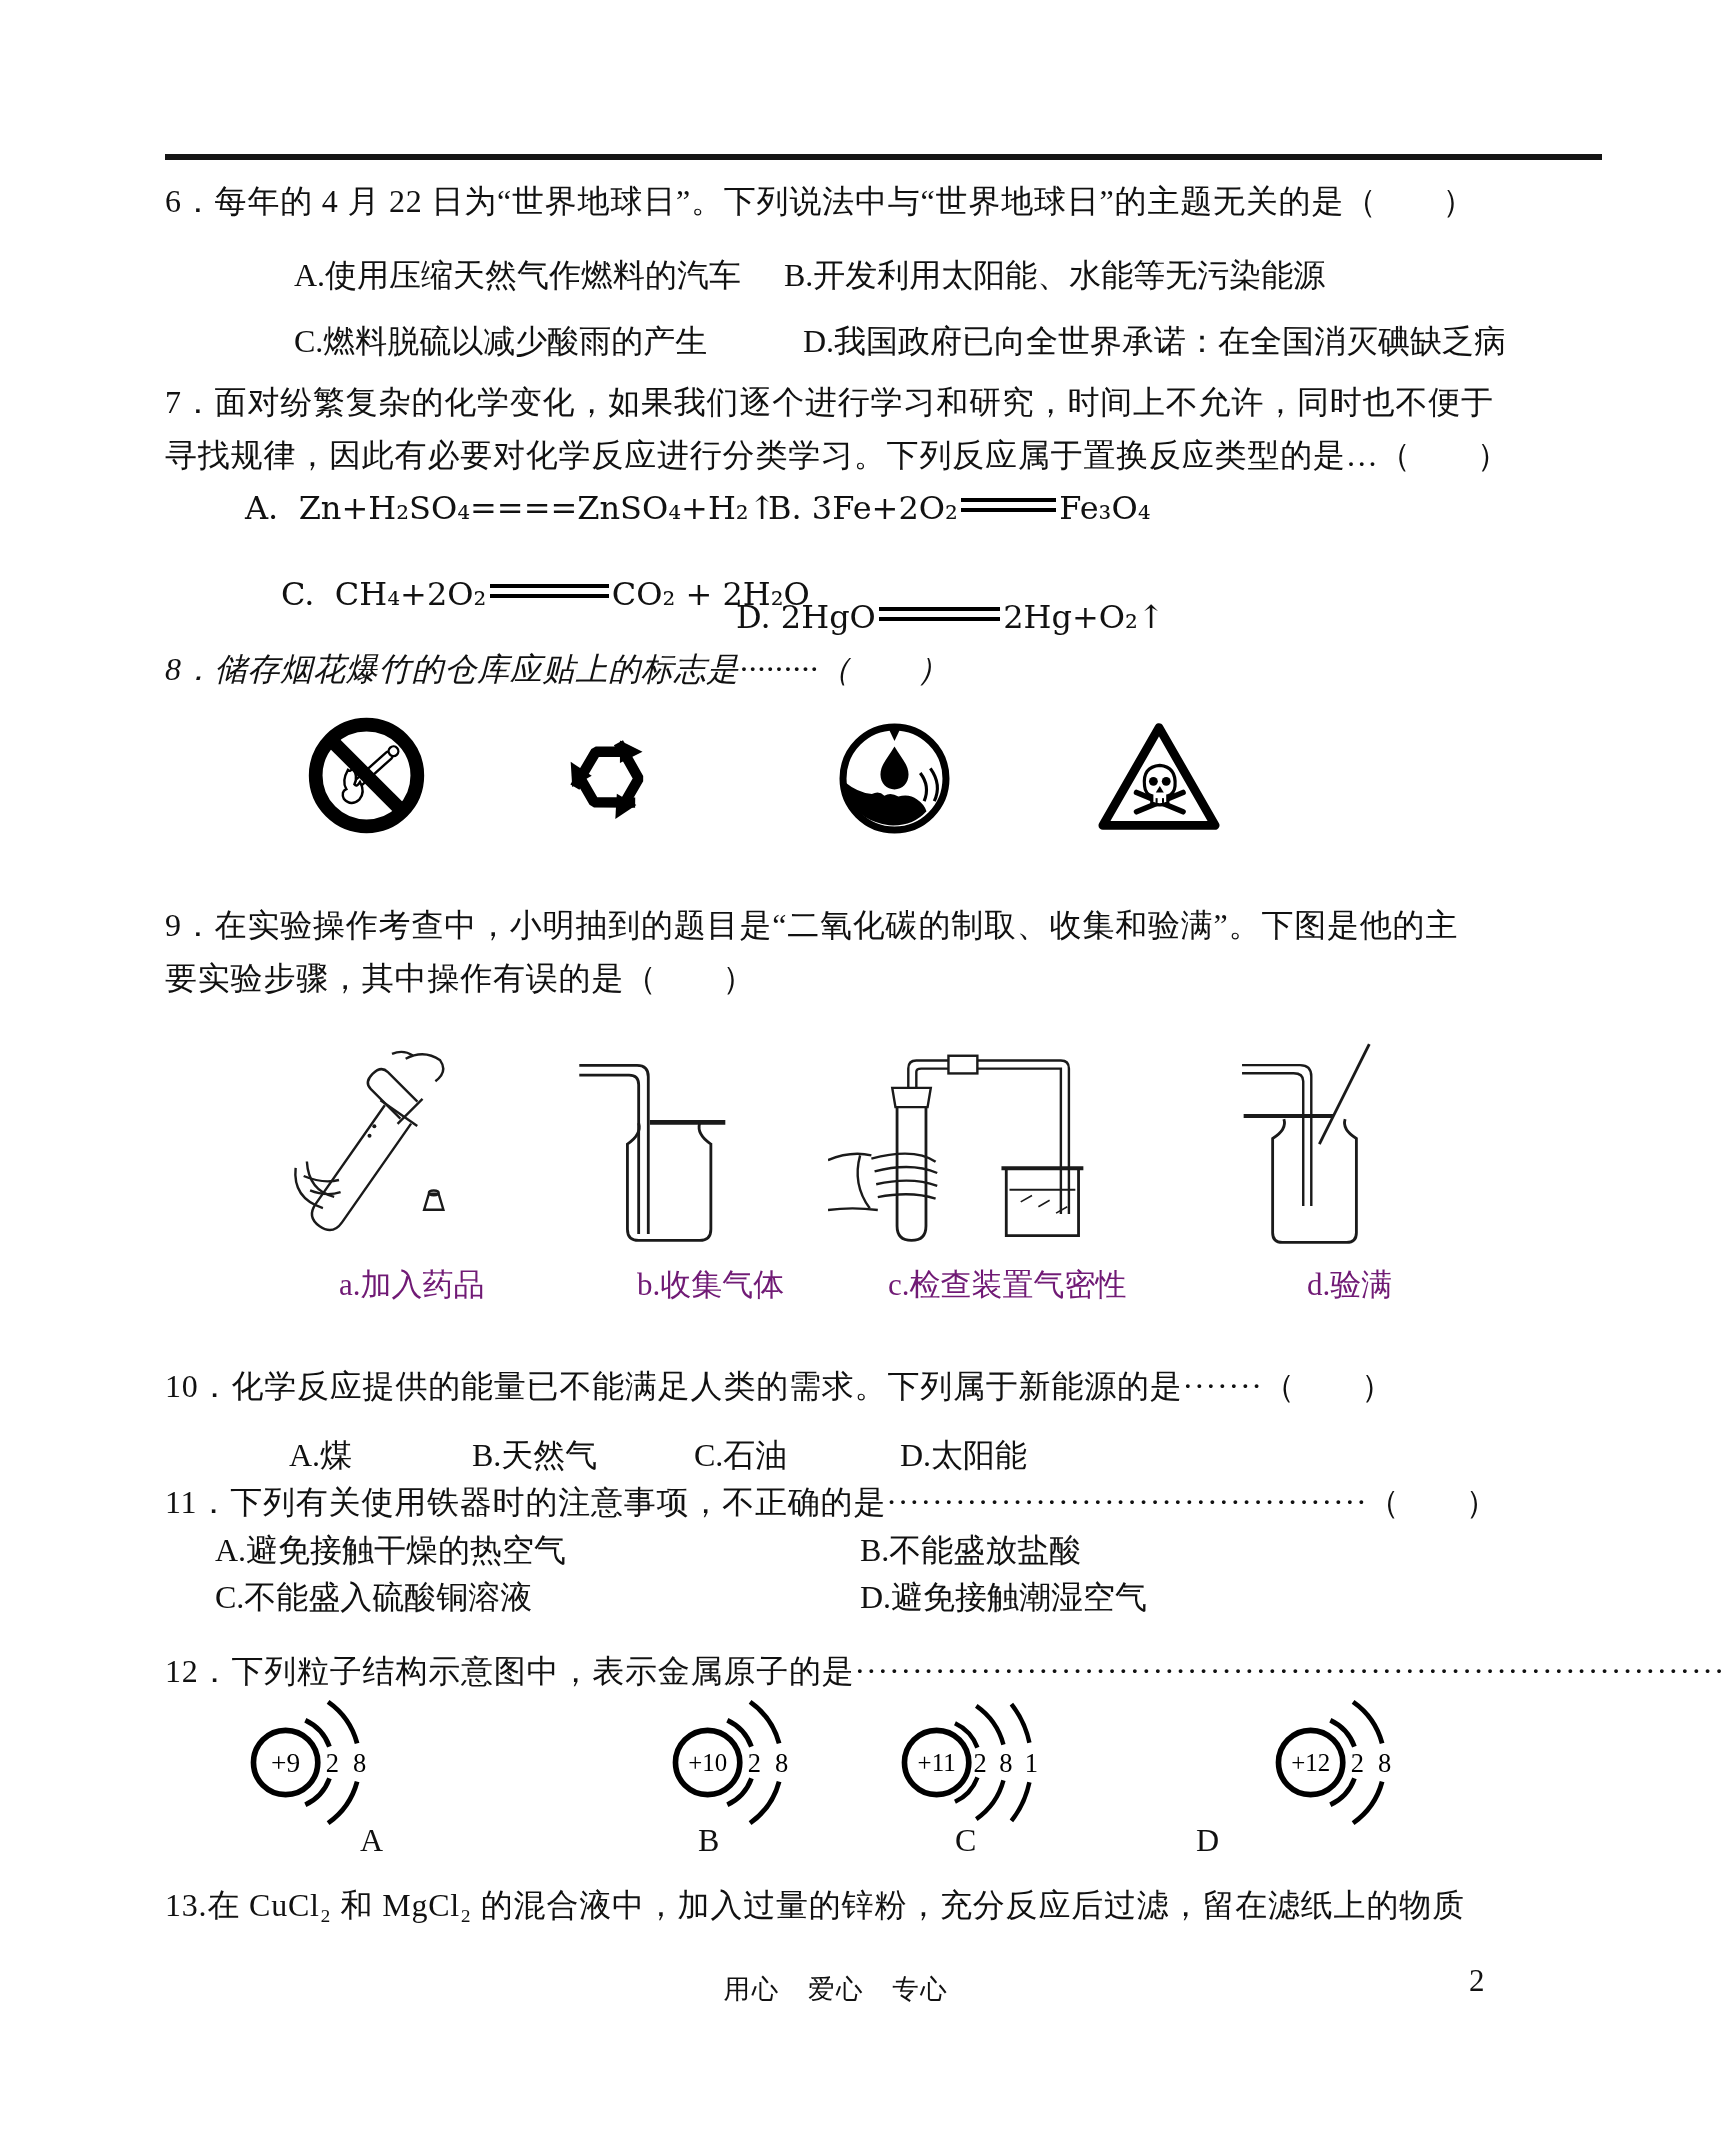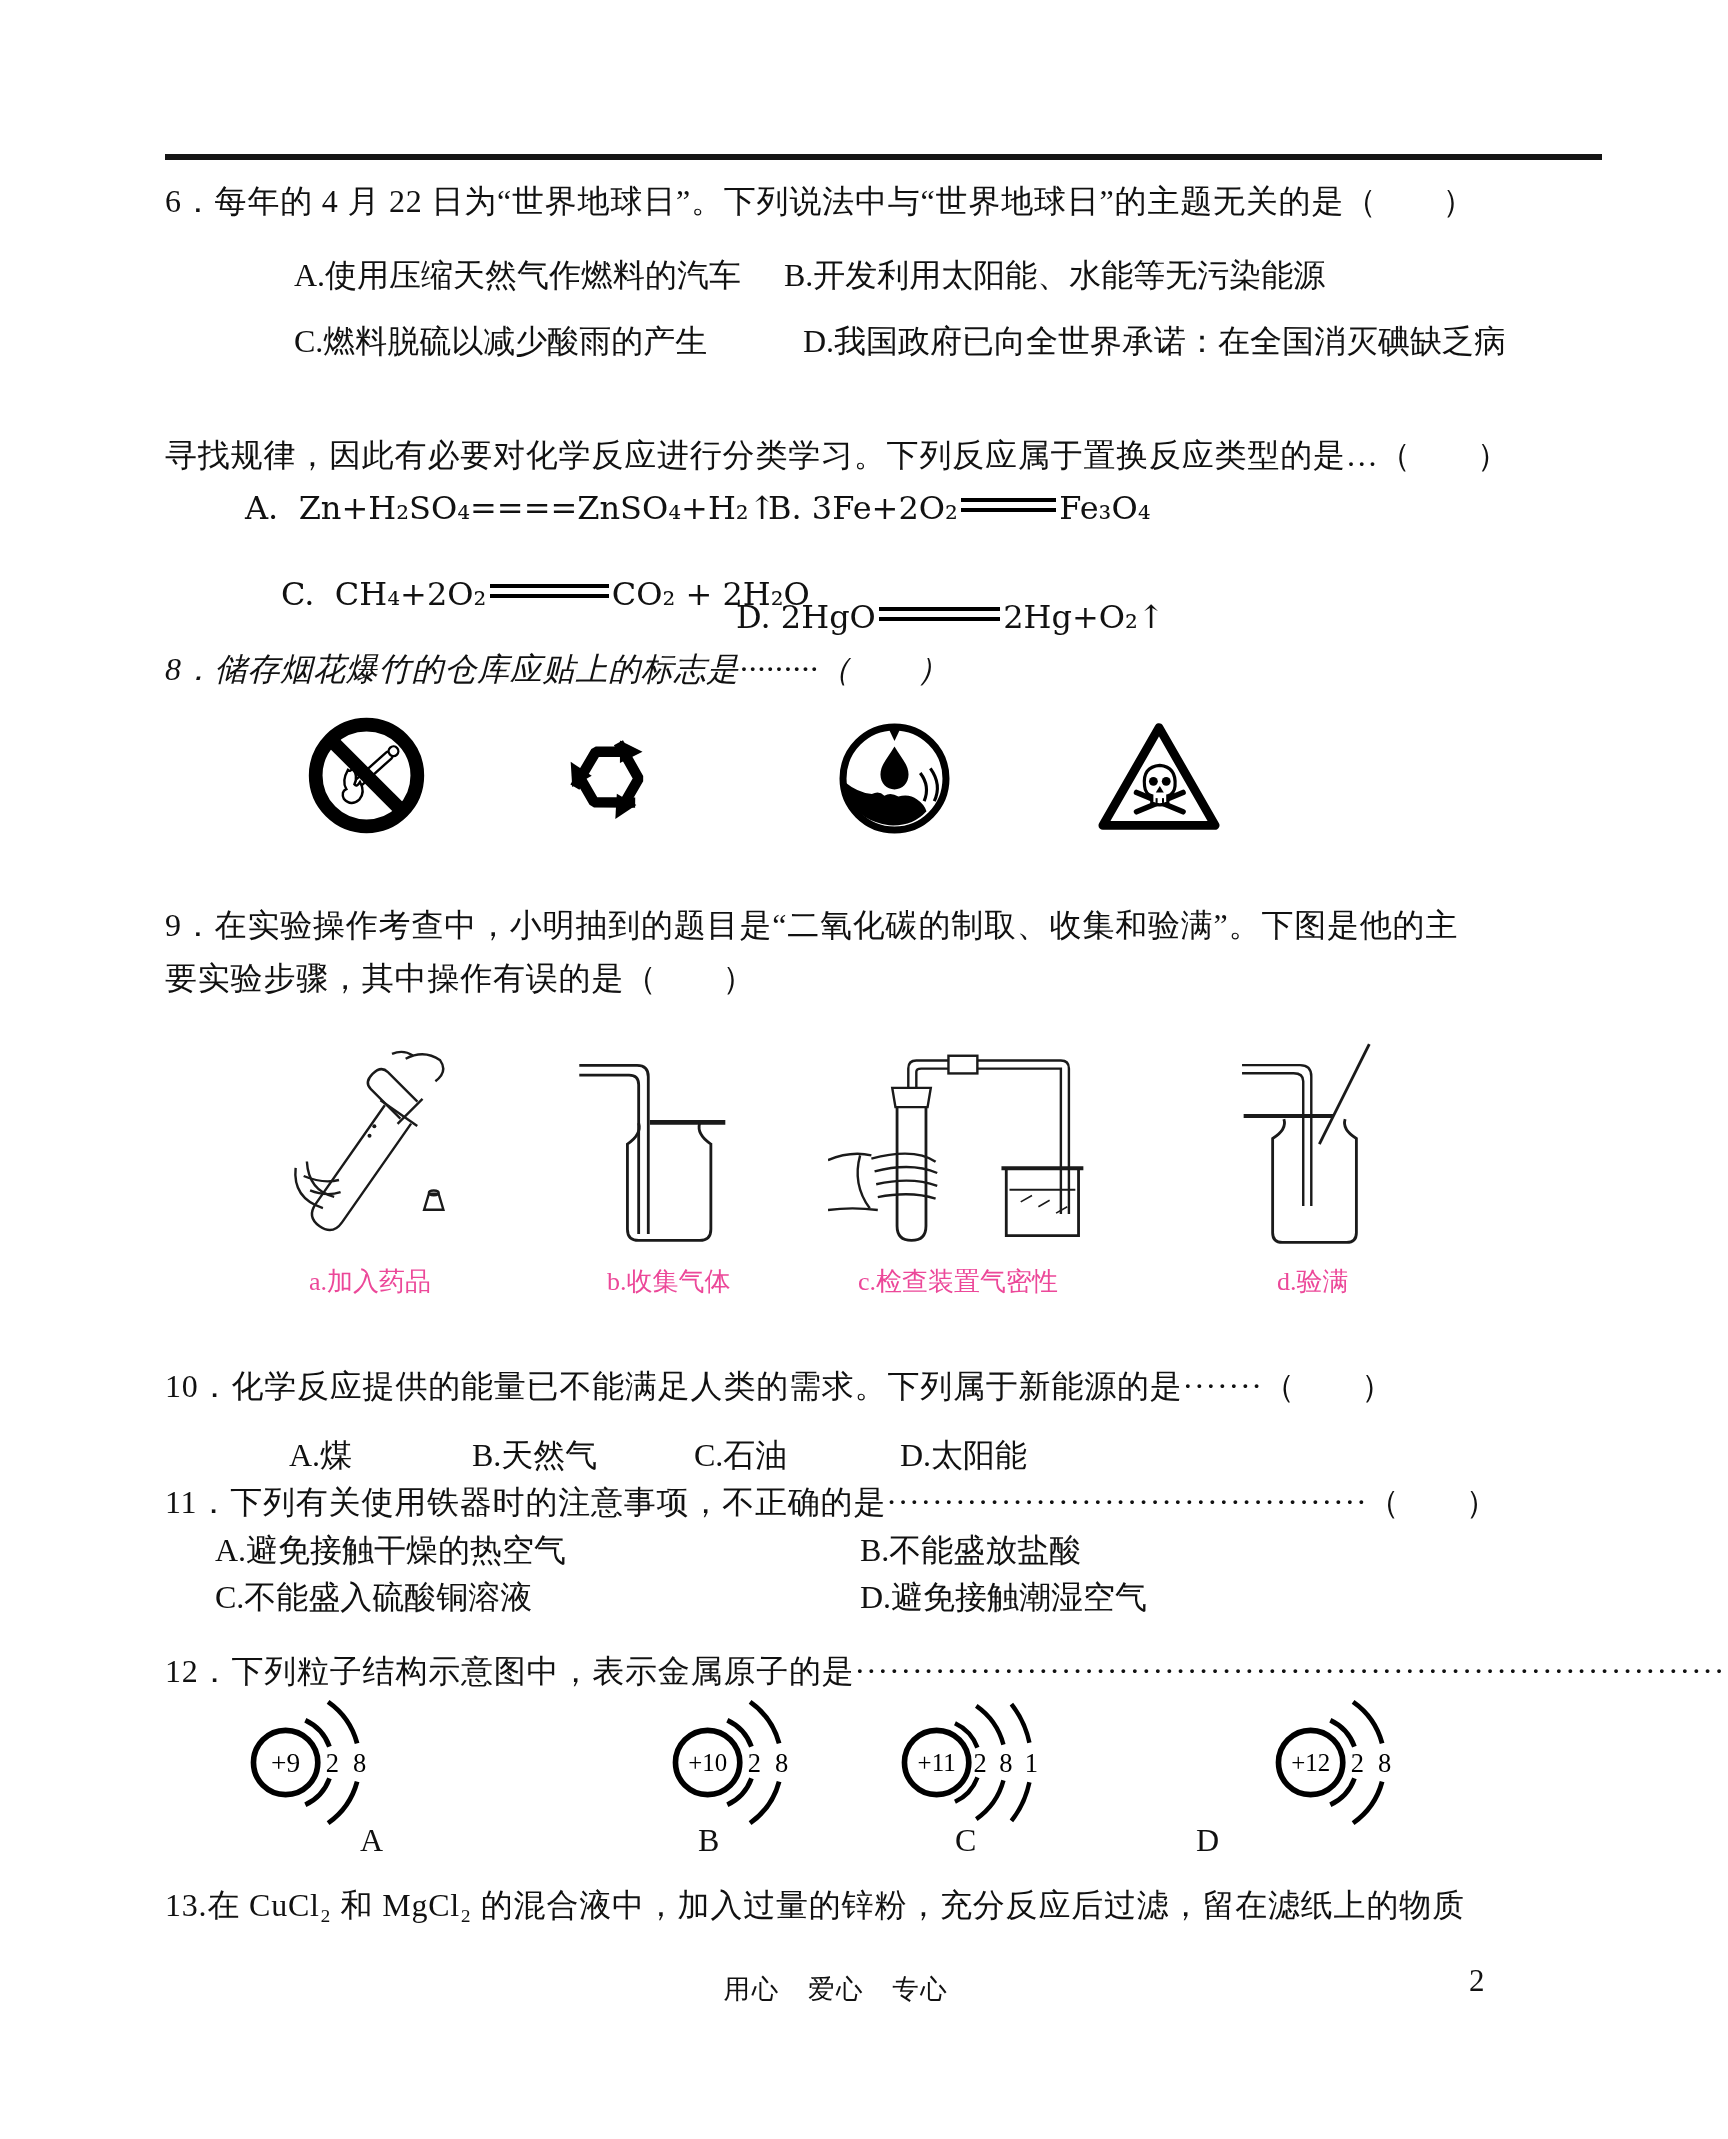--- a/index.html
+++ b/index.html
@@ -6,40 +6,41 @@
   .page{position:relative;width:1728px;height:2140px;background:#fff;overflow:hidden;
         font-family:"Liberation Serif","DejaVu Serif",serif;color:#111;}
   .abs{position:absolute;white-space:pre;}
   .rule{position:absolute;background:#151515;}
   .stem{font-size:32px;letter-spacing:0.8px;}
   .opt{font-size:32px;}
   .eq{font-size:32px;font-family:"DejaVu Serif","Liberation Serif",serif;}
   .dbar{display:inline-block;height:5.6px;border-top:4px solid #000;border-bottom:4px solid #000;
         vertical-align:7.2px;margin:0 3.2px;}
   .dbar.b{width:95px;} .dbar.c{width:119px;} .dbar.d{width:121px;}
-  .figlabel{font-size:26px;color:#ec4899;}
+  .figlabel{font-size:31px;color:#701a75;margin-left:30px;}
   .atomlabel{font-size:32px;}
   .footer{font-size:26.5px;letter-spacing:1.6px;}
   .pagenum{font-size:31px;}
   svg{display:block;}
   .ink{stroke:#1a1a1a;fill:none;}
 </style>
 </head>
 <body>
 
 <div class="page">
 
   <div class="rule" style="left:165px;top:154px;width:1437px;height:5.6px;"></div>
 
   <div class="abs stem" style="left:165px;top:180px;">6．每年的 4 月 22 日为“世界地球日”。下列说法中与“世界地球日”的主题无关的是（　　）</div>
   <div class="abs opt" style="left:294px;top:254px;">A.使用压缩天然气作燃料的汽车</div>
   <div class="abs opt" style="left:784px;top:254px;">B.开发利用太阳能、水能等无污染能源</div>
   <div class="abs opt" style="left:803px;top:320px;">D.我国政府已向全世界承诺：在全国消灭碘缺乏病</div>
   <div class="abs opt" style="left:294px;top:320px;">C.燃料脱硫以减少酸雨的产生</div>
 
+  <div class="abs stem" style="left:165px;top:381px;">7．面对纷繁复杂的化学变化，如果我们逐个进行学习和研究，时间上不允许，同时也不便于</div>
   <div class="abs stem" style="left:165px;top:434px;">寻找规律，因此有必要对化学反应进行分类学习。下列反应属于置换反应类型的是…（　　）</div>
   <div class="abs eq" style="left:245px;top:489px;">A.  Zn+H₂SO₄====ZnSO₄+H₂↑</div>
   <div class="abs eq" style="left:768px;top:489px;"><span>B. 3Fe+2O₂</span><span class="dbar b"></span><span>Fe₃O₄</span></div>
   <div class="abs eq" style="left:281px;top:575px;"><span>C.  CH₄+2O₂</span><span class="dbar c"></span><span>CO₂ + 2H₂O</span></div>
   <div class="abs eq" style="left:736px;top:598px;"><span>D. 2HgO</span><span class="dbar d"></span><span>2Hg+O₂↑</span></div>
 
   <div class="abs stem" style="left:165px;top:648px;font-style:italic;">8．储存烟花爆竹的仓库应贴上的标志是·········（　　）</div>
 
   <svg class="abs" style="left:306px;top:715px;" width="121" height="121" viewBox="0 0 150 150">
     <circle cx="75" cy="75" r="63" fill="none" stroke="#000" stroke-width="17"></circle>

